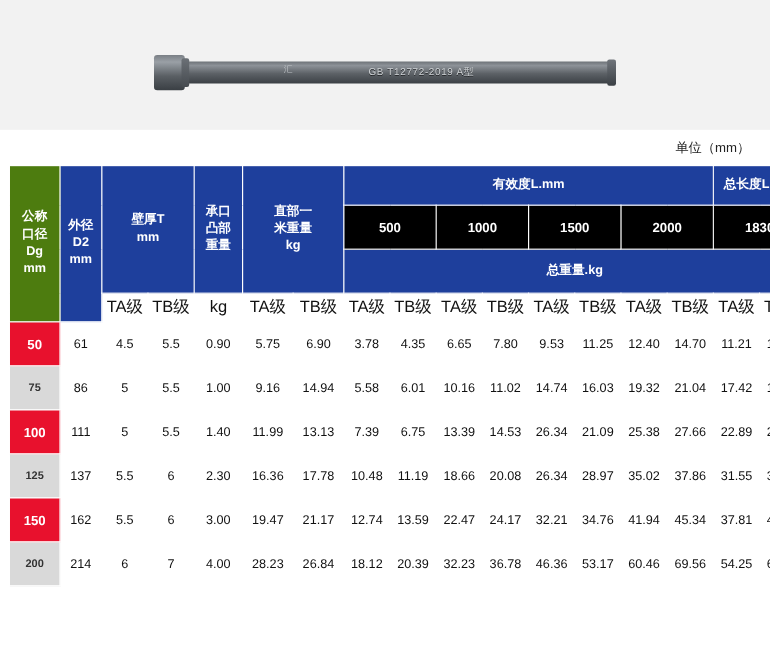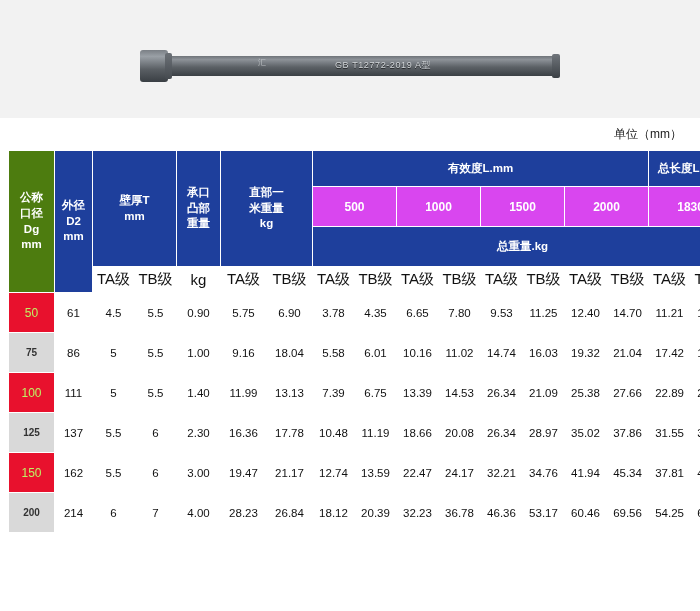--- a/index.html
+++ b/index.html
@@ -98,41 +98,41 @@
   }
   .hd {
     background: #1e3f9c;
     color: #ffffff;
     font-weight: bold;
     line-height: 1.35;
     font-size: 11.5px;
     margin-left: 24px;
   }
   .hd-sub {
-    background: #d946ef;
+    background: #000000;
     color: #ffffff;
     font-weight: bold;
     font-size: 12px;
   }
   .sub-grade {
     background: #ffffff;
     color: #111;
     font-size: 15px;
     height: 26px;
     border: 1px solid #b9b9b9;
   }
   .first-col-head {
     background: #4d7c0f;
     color: #fff;
     font-weight: bold;
   }
   td.dg-red {
     background: #e8112d;
-    color: #bef264;
-    font-weight: normal;
+    color: #ffffff;
+    font-weight: bold;
     font-size: 12px;
     border: 1px solid #ffffff;
   }
   td.dg-gray {
     background: #d9d9d9;
     color: #333333;
     font-weight: bold;
     font-size: 10px;
     border: 1px solid #ffffff;
   }
@@ -265,21 +265,21 @@
         <td class="data">13.26</td>
       </tr>
 
       <tr class="rowh">
         <td class="dg-gray">75</td>
         <td class="data">86</td>
         <td class="data">5</td>
         <td class="data">5.5</td>
         <td class="data">1.00</td>
         <td class="data">9.16</td>
-        <td class="data">18.04</td>
+        <td class="data">14.94</td>
         <td class="data">5.58</td>
         <td class="data">6.01</td>
         <td class="data">10.16</td>
         <td class="data">11.02</td>
         <td class="data">14.74</td>
         <td class="data">16.03</td>
         <td class="data">19.32</td>
         <td class="data">21.04</td>
         <td class="data">17.42</td>
         <td class="data">18.96</td>

